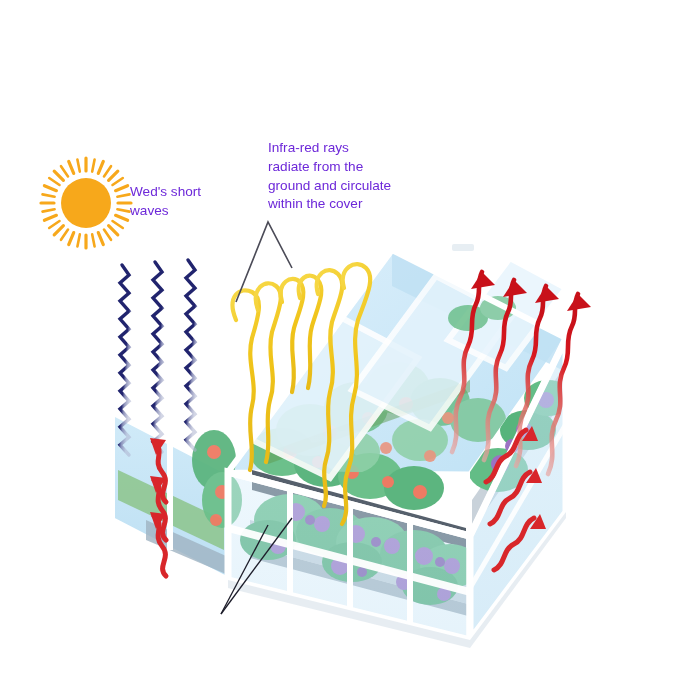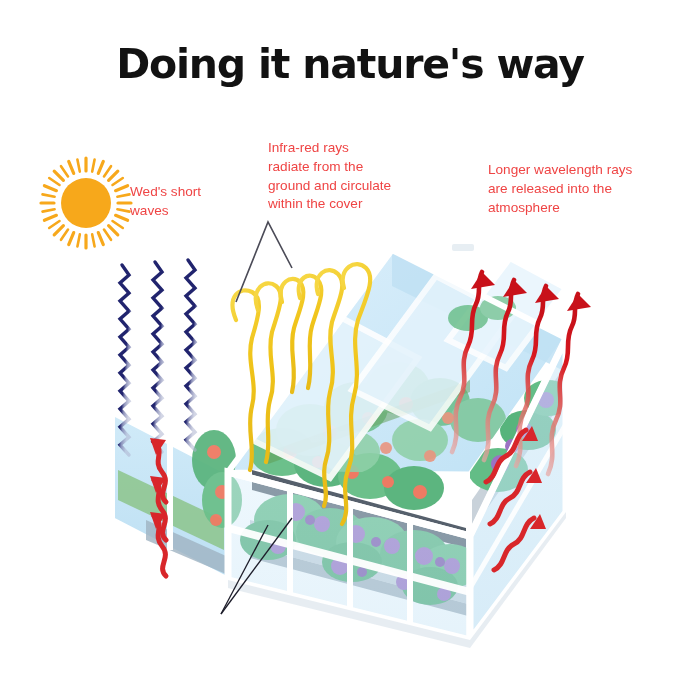--- a/index.html
+++ b/index.html
@@ -20,37 +20,36 @@
     color:#121212;
     line-height:1;
   }
 
   
   .callout{
     position:absolute;
     font-family:"Liberation Sans", sans-serif;
     font-size:13.6px;
     line-height:1.38;
-    color:#ef4444;
+    color:#6d28d9;
     white-space:pre-line;
   }
   #label-sun      {left:130px; top:183px; width:110px;}
   #label-infrared {left:268px; top:139px; width:160px;}
   #label-longer   {left:488px; top:161px; width:180px;}
   #label-warm     {left:554px; top:402px; width:140px;}
   #label-ground   {left:48px;  top:602px; width:200px;}
 
   svg.art{position:absolute;left:0;top:0;width:700px;height:700px;overflow:visible;}
 </style>
 </head>
 <body>
 
 <div class="stage">
 
-  <div class="title">Doing it nature's way</div>
 
   <svg class="art" viewBox="0 0 700 700">
     <defs>
       <linearGradient id="gGlassRoof" x1="0" y1="0" x2="1" y2="1">
         <stop offset="0" stop-color="#d9eefb"></stop>
         <stop offset="1" stop-color="#b9dff4"></stop>
       </linearGradient>
       <linearGradient id="gGlassSide" x1="0" y1="0" x2="0" y2="1">
         <stop offset="0" stop-color="#cde9f8"></stop>
         <stop offset="1" stop-color="#b6dcf2"></stop>
@@ -355,19 +354,16 @@
   </svg>
 
   <div class="callout" id="label-sun">Wed's short
 waves</div>
 
   <div class="callout" id="label-infrared">Infra-red rays
 radiate from the
 ground and circulate
 within the cover</div>
 
-  <div class="callout" id="label-longer">Longer wavelength rays
-are released into the
-atmosphere</div>
 
 
 
 </div>
 
 </body></html>

